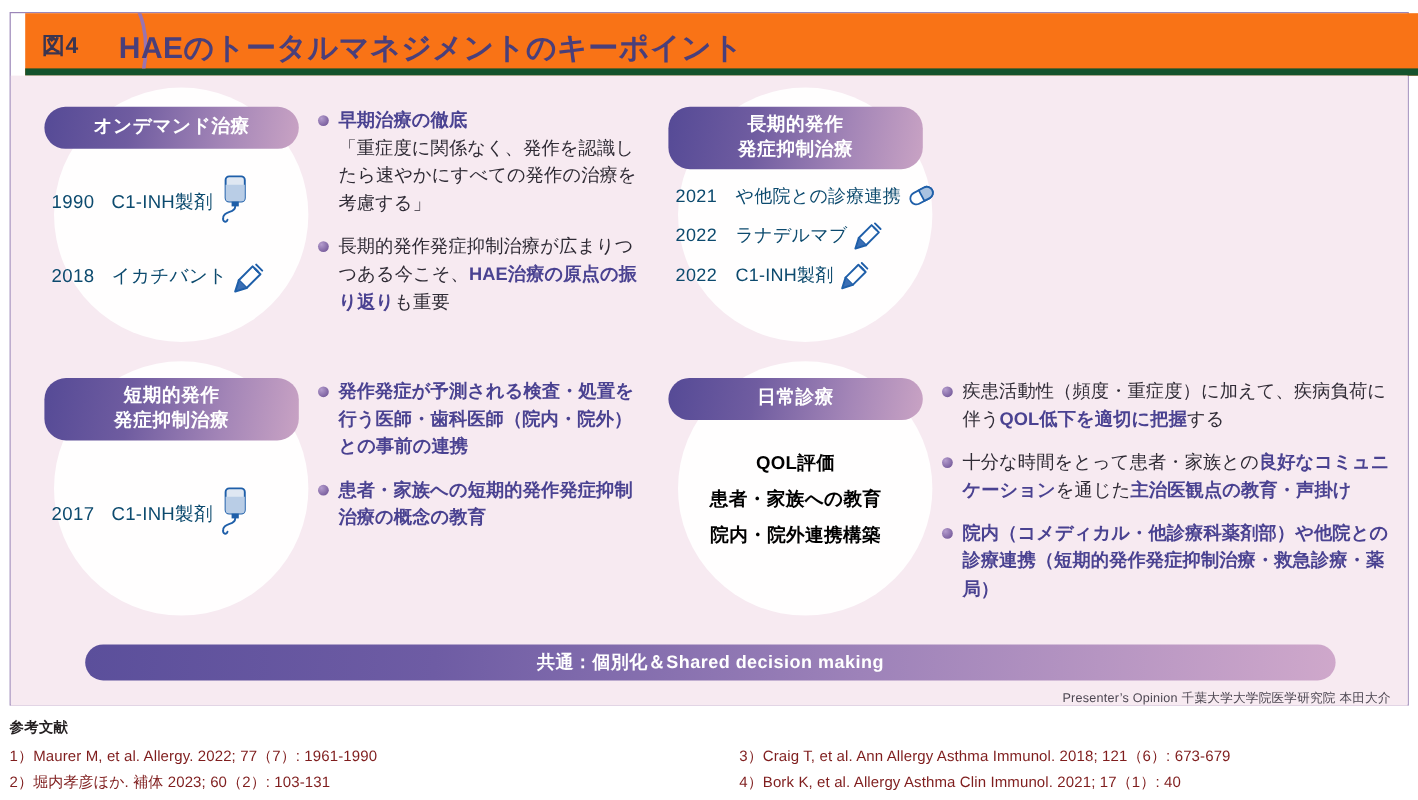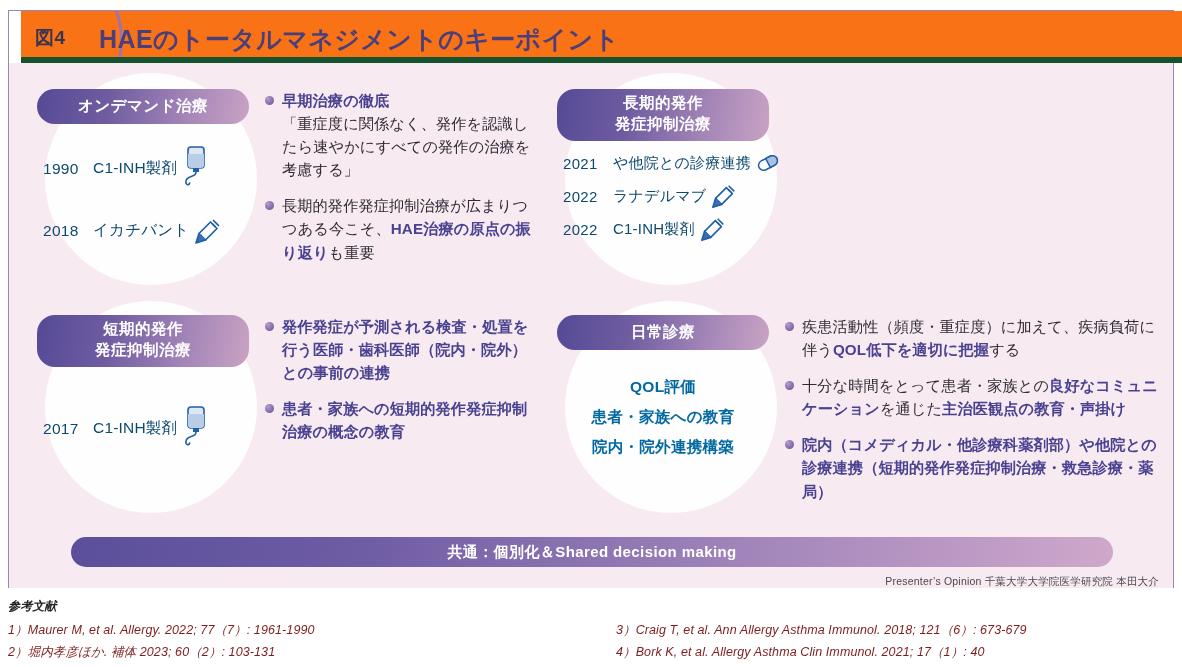--- a/index.html
+++ b/index.html
@@ -150,21 +150,21 @@
   .q3 .drug-list { margin-top: 42px; }
   .q3 .drug-row { height: 40px; }
   .q2 .drug-list { margin-top: 6px; }
   .q2 .drug-row { height: 33px; font-size: 15px; }
 
   
   .qol-block {
     width: 212px;
     margin-top: 22px;
     text-align: center;
-    color: #0369a1;
+    color: #000000;
     font-weight: bold;
     font-size: 15.5px;
     line-height: 1.95;
     letter-spacing: .3px;
   }
 
   
   .bullets {
     position: absolute;
     top: 0;
@@ -224,21 +224,20 @@
     color: #4d4752;
     letter-spacing: .2px;
   }
 
   
   .refs {
     position: absolute;
     left: 8px;
     top: 598px;
     width: 1166px;
-    font-style: italic;
   }
   .refs-title {
     font-size: 12px;
     font-weight: bold;
     color: #231f20;
     margin-bottom: 4px;
     letter-spacing: .2px;
   }
   .refs-cols {
     position: relative;

